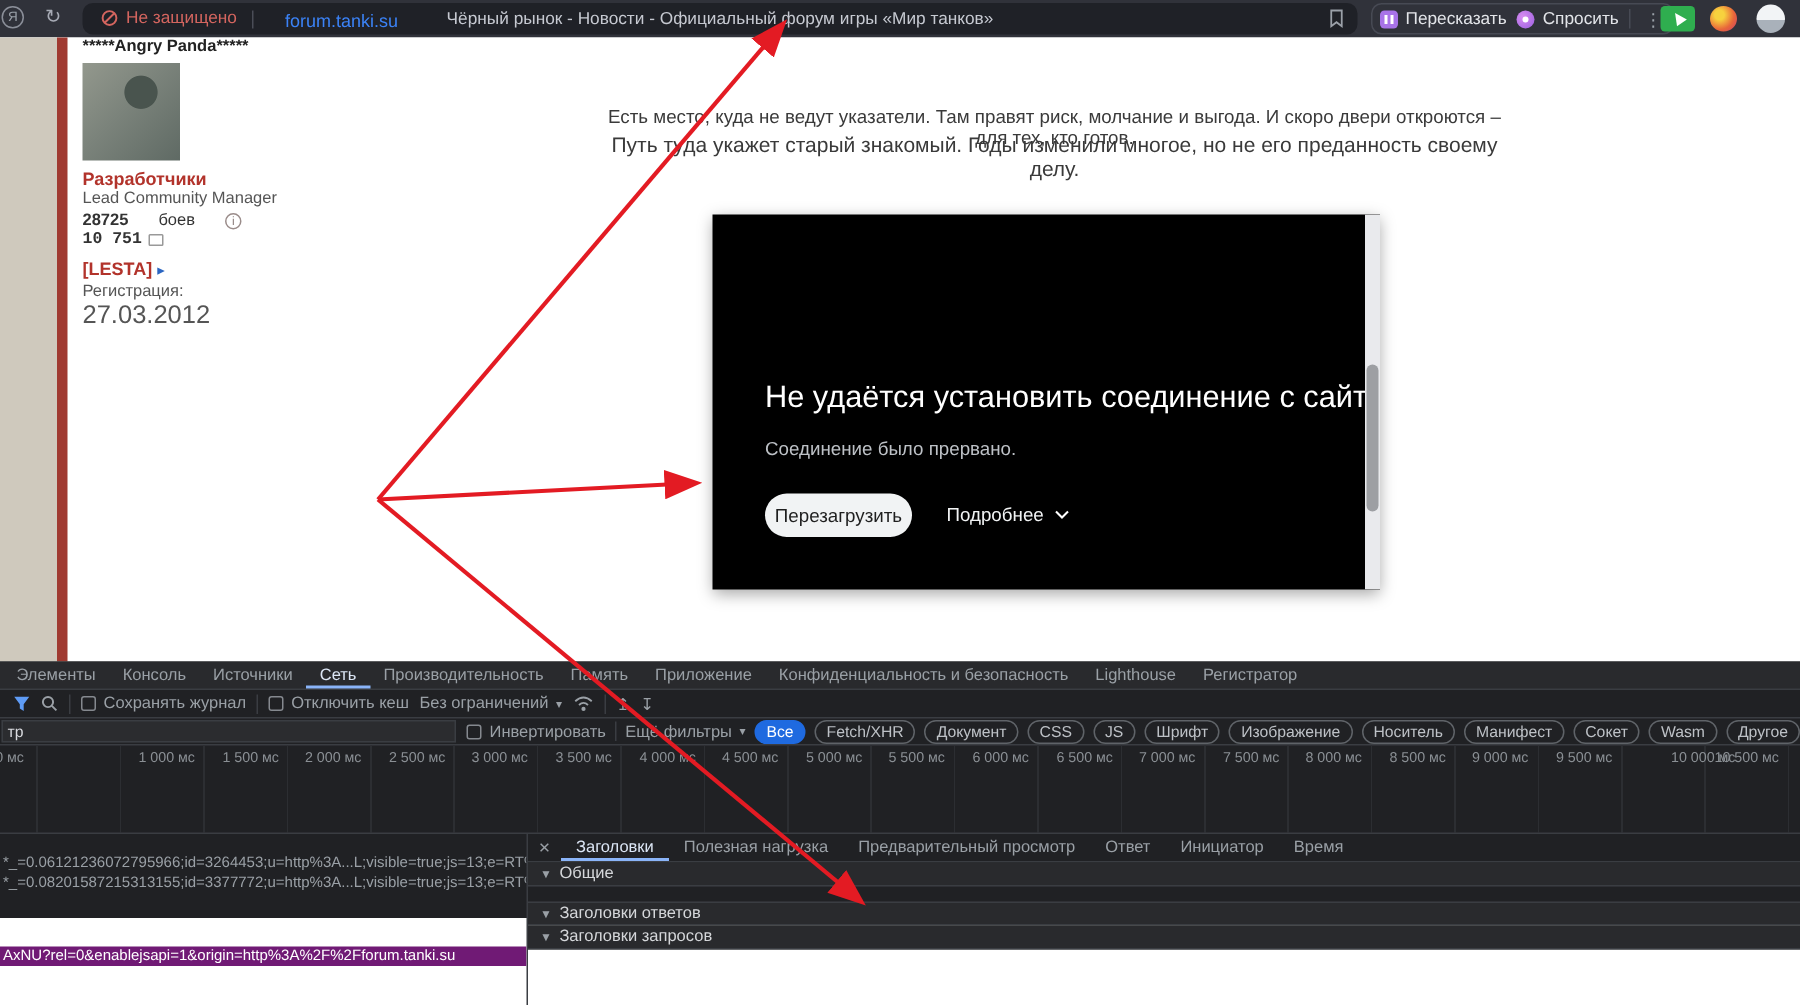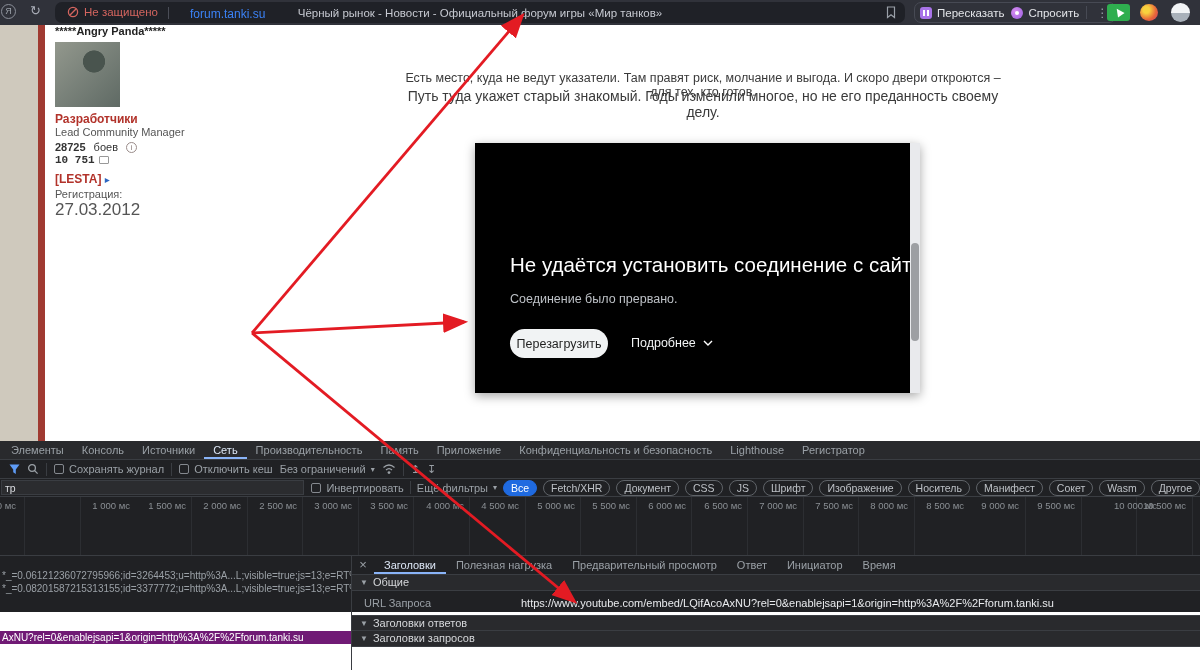--- a/index.html
+++ b/index.html
@@ -42,21 +42,21 @@
   
   .page { position:absolute; top:25px; left:0; width:1200px; height:416px; background:#fff; color:#3a3a3a; }
   .page-left-strip { position:absolute; left:0; top:0; width:38px; height:416px; background:#cfc9bd; }
   .page-red-stripe { position:absolute; left:38px; top:0; width:7px; height:416px; background:#a03a31; }
   .username { position:absolute; left:55px; top:0px; font-size:11px; font-weight:bold; color:#222; }
   .user-avatar { position:absolute; left:55px; top:17px; width:65px; height:65px;
     background:radial-gradient(circle at 60% 30%, #49544e 0 18%, transparent 19%),
                linear-gradient(135deg,#93988d 0%, #7b837b 45%, #5f6a64 100%); }
   .group-label { position:absolute; left:55px; top:87px; color:#b2332b; font-weight:bold; font-size:12px; }
   .role-label  { position:absolute; left:55px; top:101px; color:#555; font-size:11px; }
-  .stat-row1 { position:absolute; left:55px; top:116px; font-size:11px; color:#333; display:flex; align-items:center; gap:8px; }
+  .stat-row1 { position:absolute; left:55px; top:116px; font-size:11px; color:#333; display:flex; align-items:center; gap:20px; }
   .stat-row2 { position:absolute; left:55px; top:129px; font-size:11px; color:#333; display:flex; align-items:center; gap:4px;font-family:Liberation Mono, monospace; }
   .stat-num { font-weight:bold; }
   .info-icon { display:inline-block; width:11px; height:11px; border:1px solid #9a8c8a; border-radius:50%;
     font-size:8px; line-height:10px; text-align:center; color:#8a7c7a; }
   .info-icon::before { content:"i"; }
   .chat-icon { display:inline-block; width:10px; height:8px; border:1px solid #999; border-radius:1px; }
   .clan-row { position:absolute; left:55px; top:147px; font-size:12px; }
   .clan-label { color:#b2332b; font-weight:bold; }
   .clan-arrow { color:#2b66c2; font-size:10px; }
   .reg-label { position:absolute; left:55px; top:163px; color:#555; font-size:11px; }
@@ -314,24 +314,20 @@
           <span class="det-tab">Предварительный просмотр</span>
           <span class="det-tab">Ответ</span>
           <span class="det-tab">Инициатор</span>
           <span class="det-tab">Время</span>
         </div>
         <div class="det-section">
           <span class="tri">▼</span>
           <span>Общие</span>
         </div>
         <div class="det-rows">
-          <div class="det-row">
-            <span class="det-label">URL Запроса</span>
-            <span class="det-value">https://www.youtube.com/embed/LQifAcoAxNU?rel=0&amp;enablejsapi=1&amp;origin=http%3A%2F%2Fforum.tanki.su</span>
-          </div>
         </div>
         <div class="det-section gap">
           <span class="tri">▼</span>
           <span>Заголовки ответов</span>
         </div>
         <div class="det-section">
           <span class="tri">▼</span>
           <span>Заголовки запросов</span>
         </div>
       </div>

